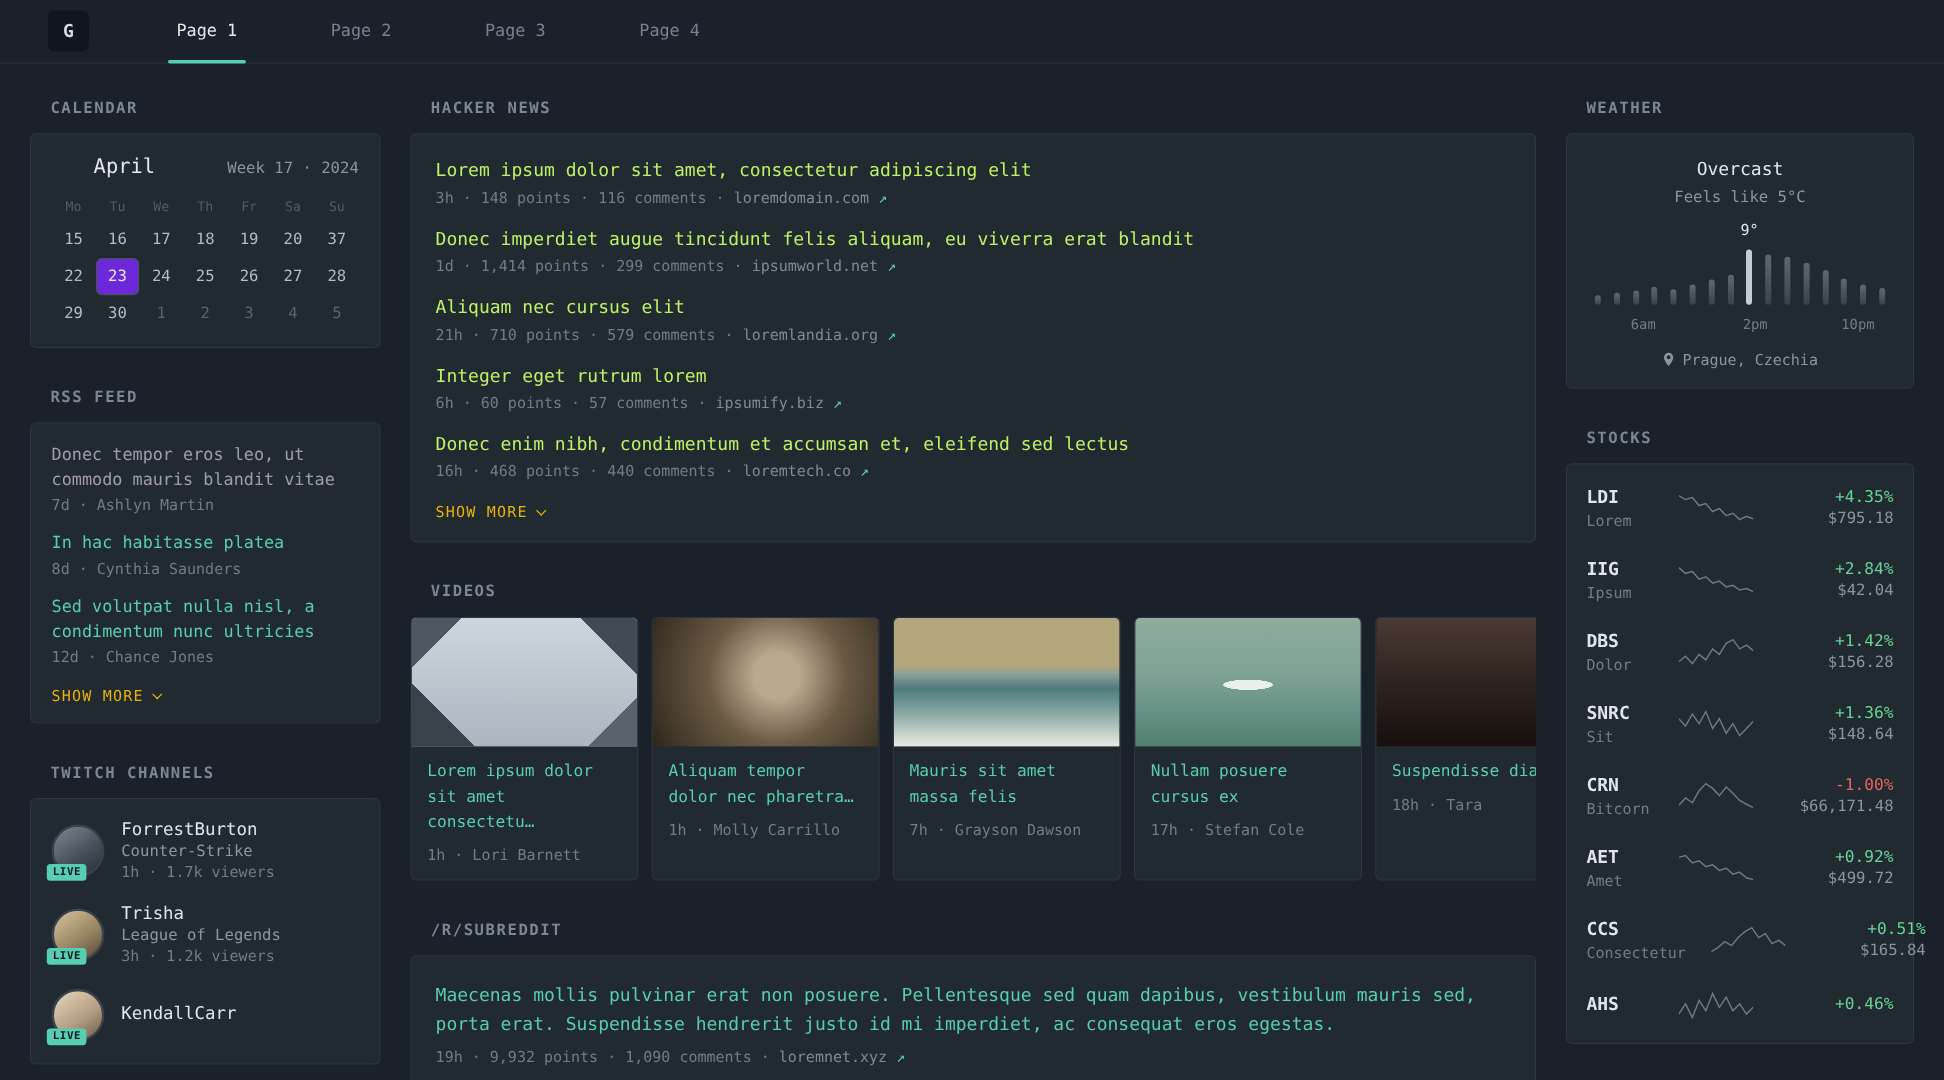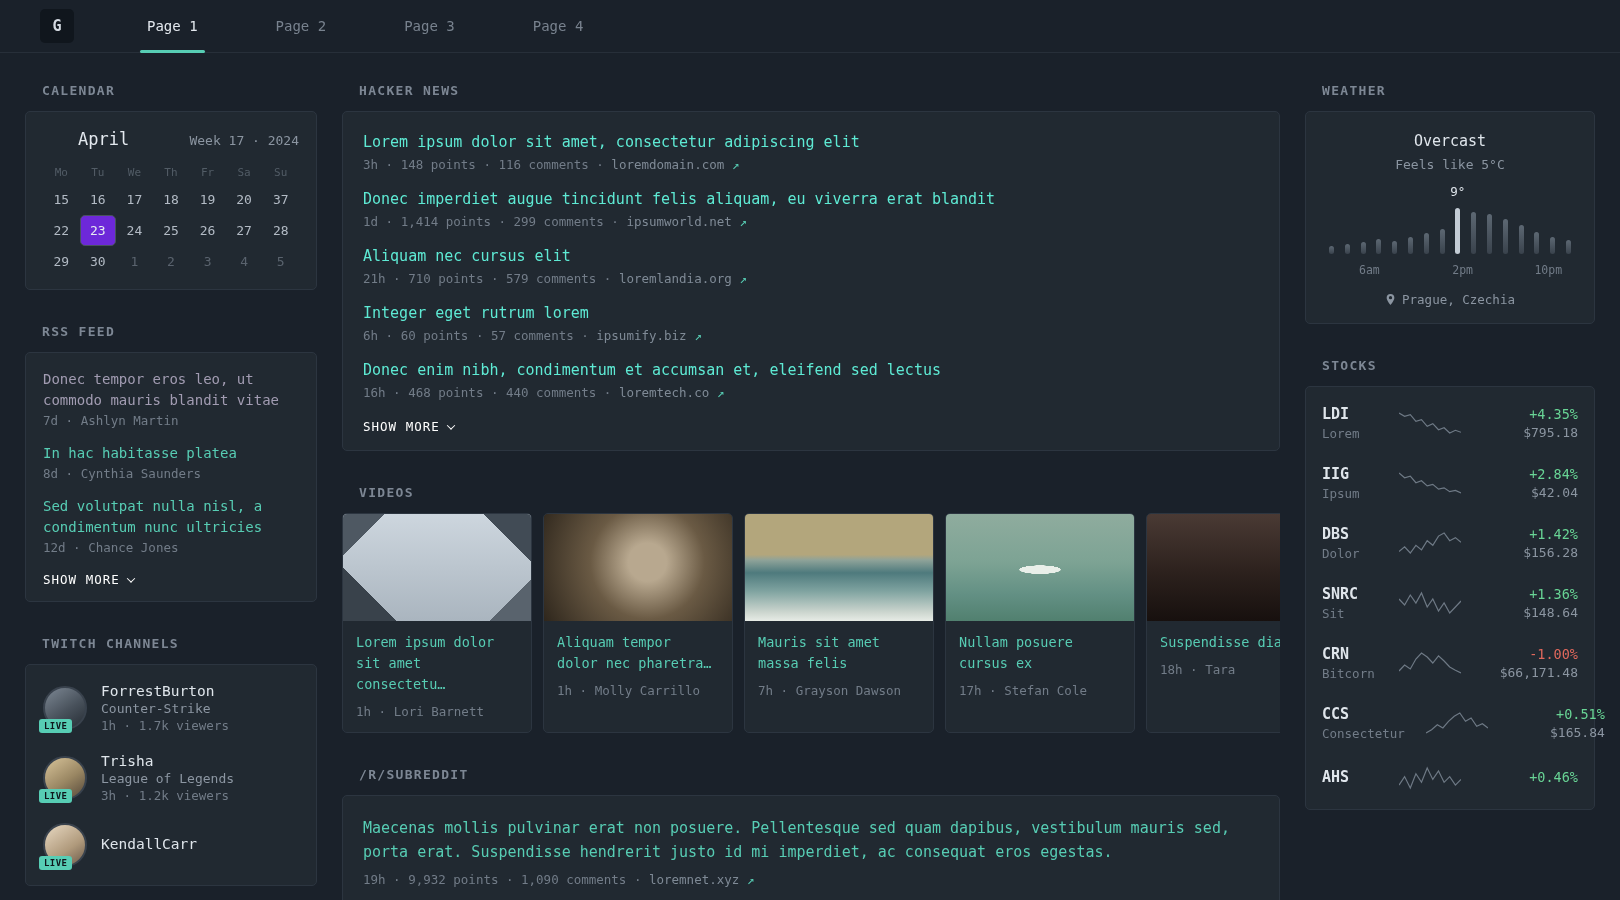--- a/index.html
+++ b/index.html
@@ -96,21 +96,21 @@
 
   
   .rss-card { padding: 16px 17px 14px; }
   .rss-item { margin-bottom: 15px; }
   .rss-title { display: block; color: #57cdb4; font-size: 14px; line-height: 1.5; }
   .rss-title.visited { color: #a29cb2; }
   .rss-meta { color: #727c88; font-size: 12.5px; margin-top: 2px; }
 
   .show-more {
     display: inline-flex; align-items: center; gap: 8px;
-    color: #ffffff; font-size: 12.5px; letter-spacing: 0.08em;
+    color: #eab308; font-size: 12.5px; letter-spacing: 0.08em;
     cursor: pointer; margin-top: 2px;
     background: none; border: none;
     font-family: inherit;
   }
   .chev {
     width: 6px; height: 6px; display: inline-block;
     border-right: 1.5px solid currentColor;
     border-bottom: 1.5px solid currentColor;
     transform: rotate(45deg) translate(-1px,-1px);
   }
@@ -133,21 +133,21 @@
     font-size: 9px; font-weight: bold; letter-spacing: 0.05em;
     padding: 2px 5px; border-radius: 3px;
   }
   .tw-name { color: #dfe5eb; font-size: 14.5px; }
   .tw-game { color: #8c96a2; font-size: 13px; margin-top: 2px; }
   .tw-meta { color: #727c88; font-size: 12.5px; margin-top: 2px; }
 
   
   .hn-card { padding: 20px 20px 16px; }
   .hn-item { margin-bottom: 17px; }
-  .hn-title { display: block; color: #5eead4; font-size: 15px; line-height: 1.4; }
+  .hn-title { display: block; color: #bef264; font-size: 15px; line-height: 1.4; }
   .hn-meta { color: #727c88; font-size: 12.5px; margin-top: 4px; }
   .hn-domain { color: #7f8a96; }
   .arrow { color: #57cdb4; }
 
   
   .videos-row { display: flex; gap: 11px; overflow: hidden; }
   .video-card { width: 190px; flex-shrink: 0; overflow: hidden; cursor: pointer; }
   .video-thumb { height: 107px; }
   .vt-1 {
     background:
@@ -541,20 +541,35 @@
               <svg viewBox="0 0 62 26" width="62" height="26">
                 <polyline points="0.0,21.0 5.6,15.0 11.3,19.0 16.9,9.0 22.5,3.0 28.2,7.0 33.8,13.0 39.5,5.8 45.1,11.0 50.7,17.0 56.4,20.2 62.0,23.0" fill="none" stroke="#6e7985" stroke-width="1.2"></polyline>
               </svg>
             </div>
           <div class="st-right">
             <div class="st-change negative">-1.00%</div>
             <div class="st-price">$66,171.48</div>
           </div>
         </div>
 
+        <div class="stock-row">
+          <div>
+            <div class="st-sym">AET</div>
+            <div class="st-name">Amet</div>
+          </div>
+          <div class="st-spark">
+              <svg viewBox="0 0 62 26" width="62" height="26">
+                <polyline points="0.0,4.5 5.6,3.0 11.3,9.2 16.9,7.3 22.5,12.2 28.2,10.7 33.8,15.3 39.5,13.5 45.1,18.4 50.7,16.8 56.4,21.5 62.0,23.0" fill="none" stroke="#6e7985" stroke-width="1.2"></polyline>
+              </svg>
+            </div>
+          <div class="st-right">
+            <div class="st-change positive">+0.92%</div>
+            <div class="st-price">$499.72</div>
+          </div>
+        </div>
 
         <div class="stock-row">
           <div>
             <div class="st-sym">CCS</div>
             <div class="st-name">Consectetur</div>
           </div>
           <div class="st-spark">
               <svg viewBox="0 0 62 26" width="62" height="26">
                 <polyline points="0.0,23.0 5.6,19.7 11.3,14.7 16.9,18.0 22.5,11.3 28.2,6.3 33.8,3.0 39.5,11.3 45.1,8.0 50.7,16.3 56.4,13.7 62.0,18.0" fill="none" stroke="#6e7985" stroke-width="1.2"></polyline>
               </svg>

